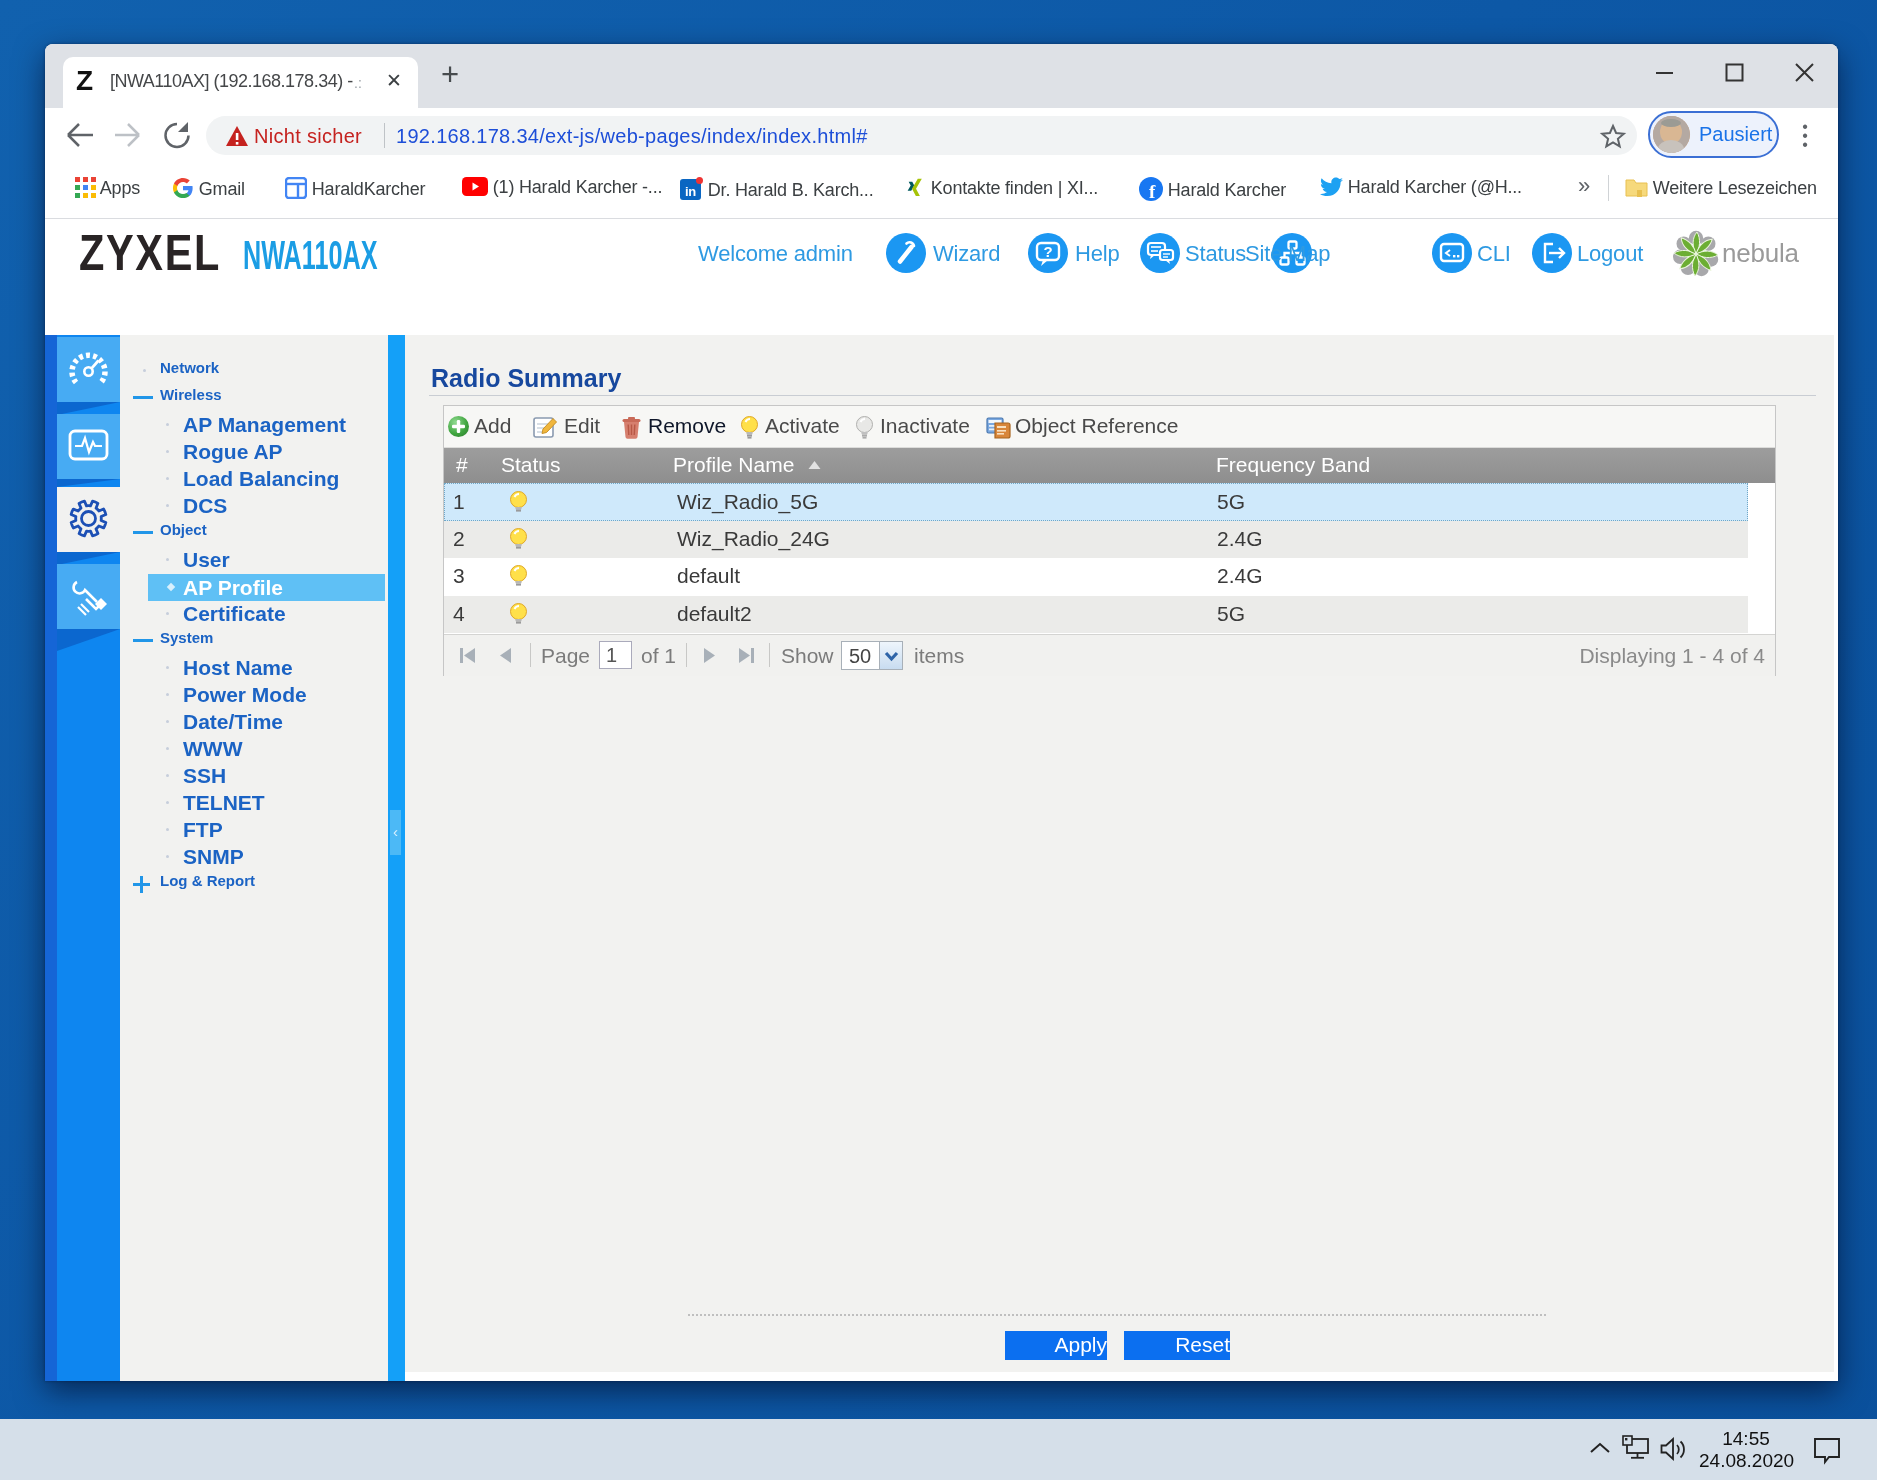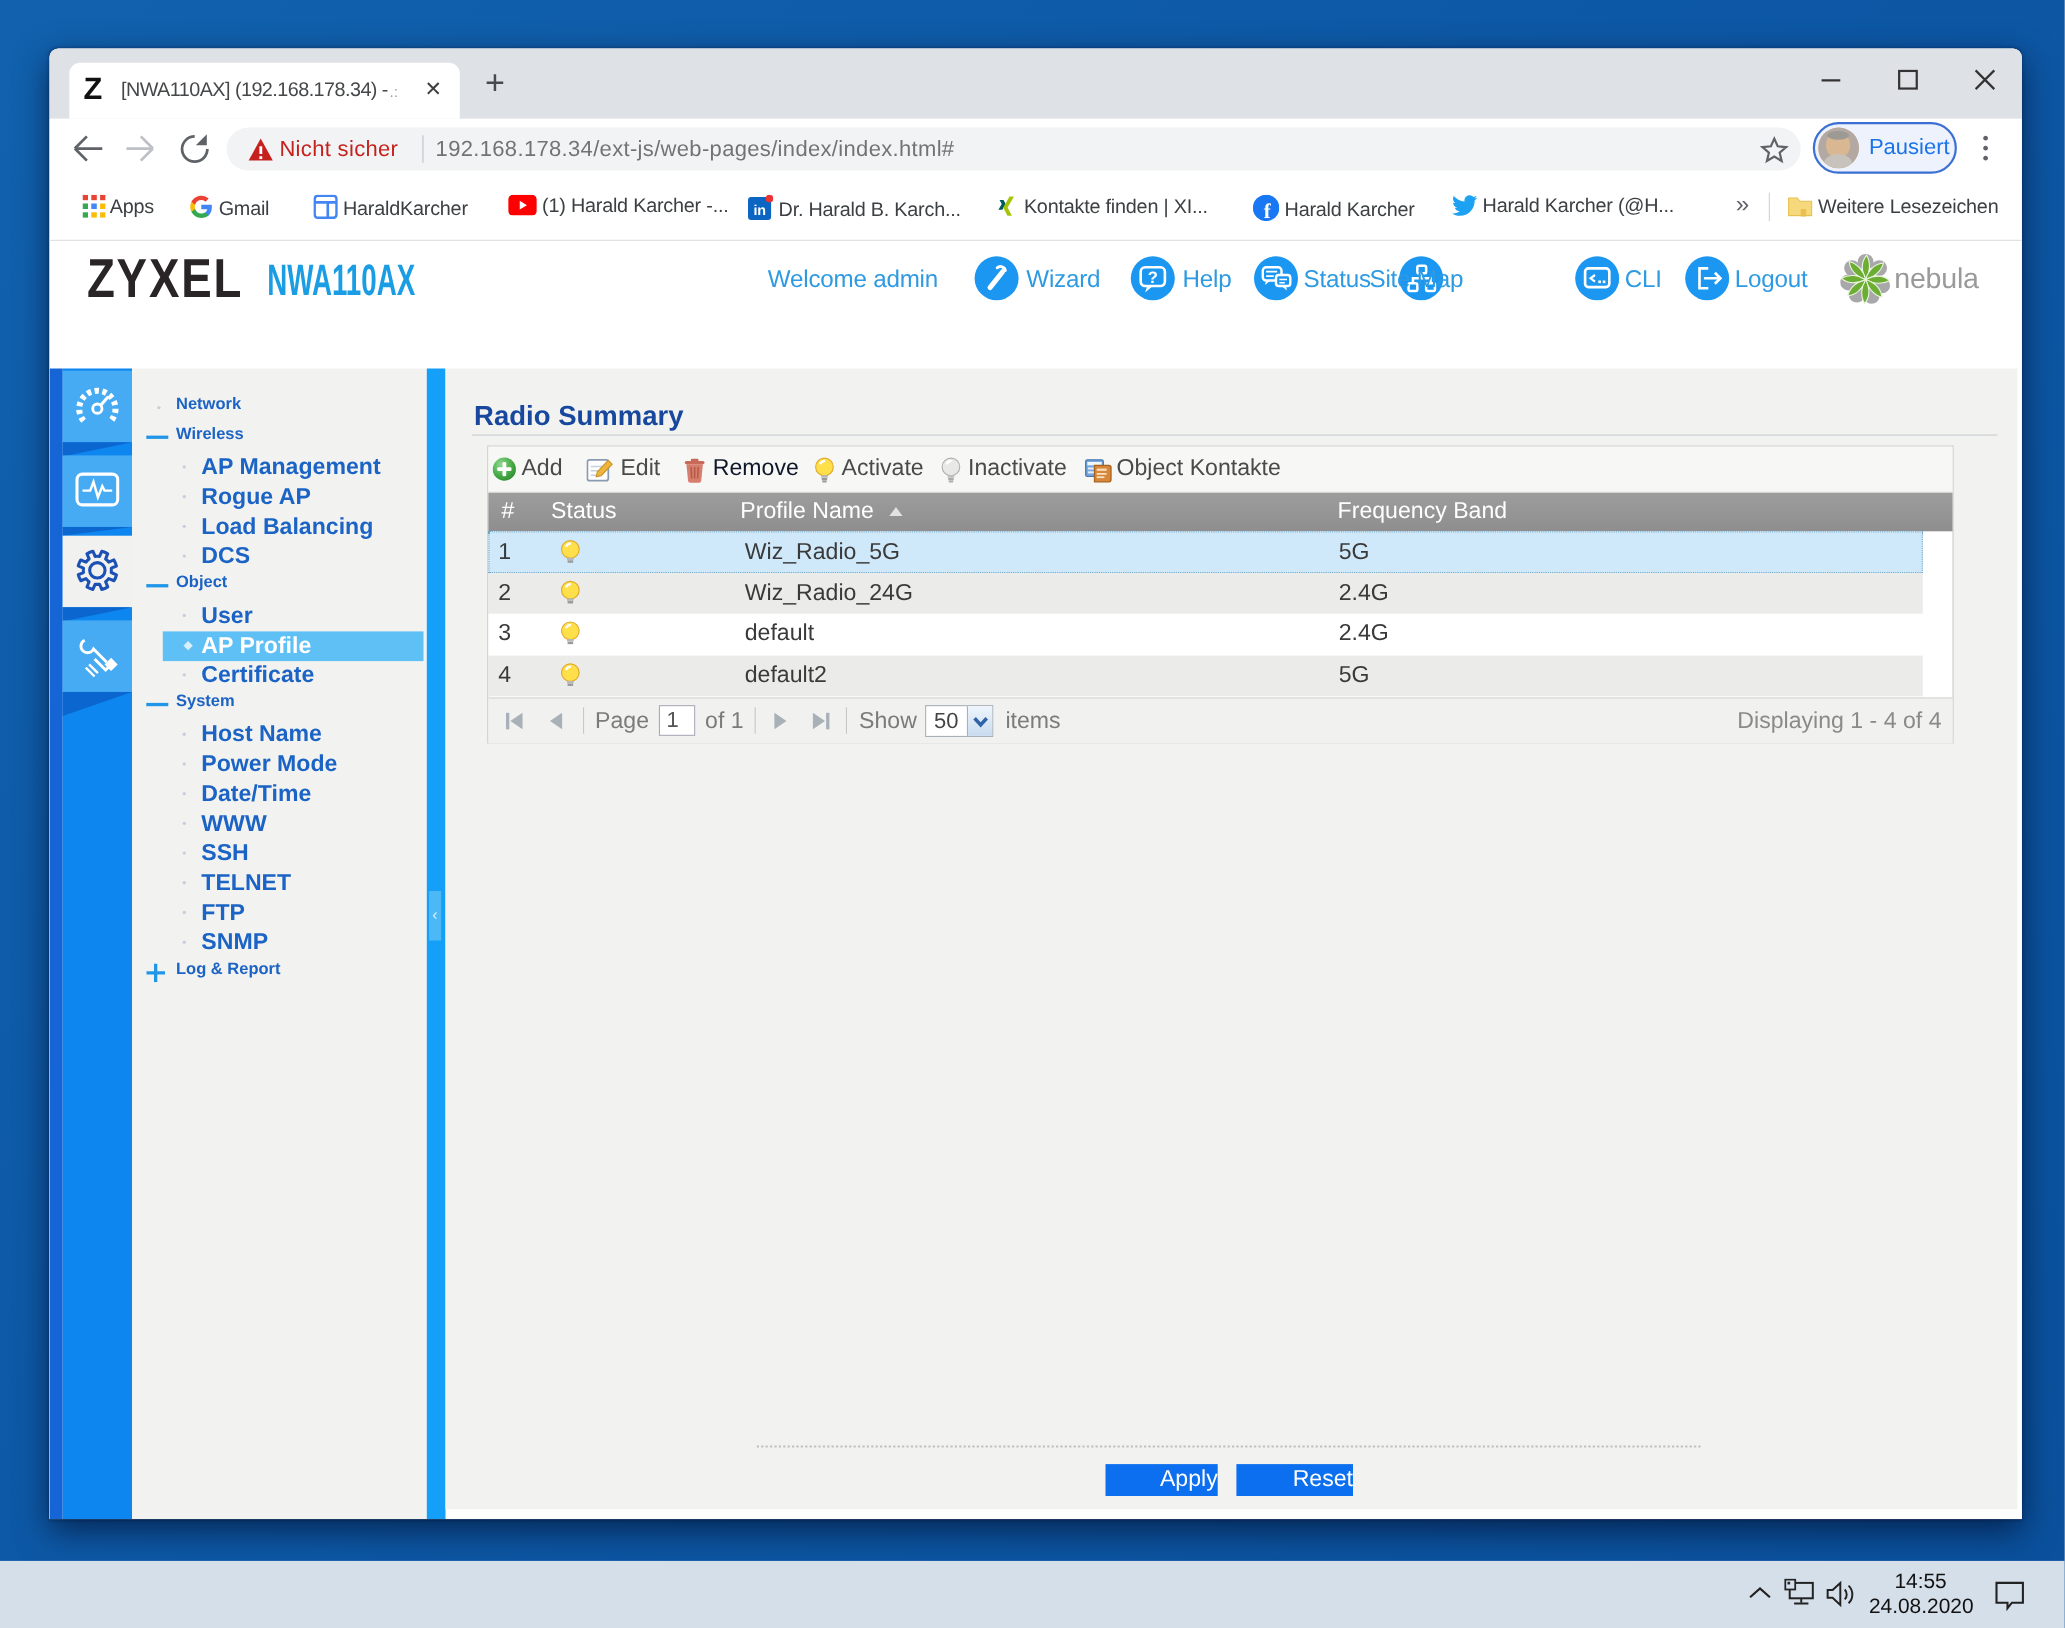--- a/index.html
+++ b/index.html
@@ -16,21 +16,21 @@
 #newtab { position:absolute; left:390px; top:17px; width:30px; height:30px; color:#474b4e; font-size:31px; line-height:28px; text-align:center; font-weight:400;}
 .winbtn { position:absolute; top:0; height:64px; width:60px; }
 #btnmin { left:1589px; } #btnmax { left:1659px; } #btncls { left:1729px; }
 
 
 #toolbar { position:absolute; left:0; top:64px; width:100%; height:54px; background:#fff; }
 #addr { position:absolute; left:161px; top:8px; width:1431px; height:39px; background:#f1f3f4; border-radius:20px; }
 #addr .warn { position:absolute; left:19px; top:9px; }
 #addr .ns { position:absolute; left:48px; top:9px; color:#c5221f; font-size:20px; letter-spacing:0.3px; }
 #addr .sep { position:absolute; left:178px; top:7px; width:1px; height:25px; background:#bfc3c7; }
-#addr .url { position:absolute; left:190px; top:9px; color:#737373; font-size:20px; letter-spacing:0.3px; }
+#addr .url { position:absolute; left:190px; top:9px; color:#1d4ed8; font-size:20px; letter-spacing:0.3px; }
 #addr .star { position:absolute; left:1393px; top:6px; }
 #pausiert { position:absolute; left:1603px; top:3px; width:131px; height:47px; border:2px solid #3b6fd4; border-radius:24px; background:#edf2fc; }
 #pausiert .av { position:absolute; left:3px; top:3px; width:37px; height:37px; border-radius:50%; overflow:hidden; background:#c9a384;}
 #pausiert .txt { position:absolute; left:49px; top:10px; color:#1a73e8; font-size:20px; }
 #dots3 { position:absolute; left:1756px; top:14px; color:#5f6368; font-size:16px; line-height:9px; text-align:center; width:8px;}
 
 
 #bookmarks { position:absolute; left:0; top:118px; width:100%; height:57px; background:#fff; border-bottom:1px solid #dadce0;padding-left:36px; }
 .bm { position:absolute; top:15px; height:28px; font-size:18px; letter-spacing:-0.2px; color:#3c4043; white-space:nowrap; }
 .bm svg { vertical-align:-4px; }
@@ -433,21 +433,21 @@
           <svg class="tbic" style="left:542px" width="25" height="24">
               <rect x="1" y="3" width="16" height="15" rx="1.5" fill="#7aa8e0" stroke="#4a78b0" stroke-width="1.2"></rect>
               <rect x="2.5" y="5" width="13" height="3" fill="#fff" opacity=".9"></rect>
               <rect x="3" y="10" width="10" height="1.8" fill="#fff" opacity=".8"></rect>
               <rect x="3" y="13.5" width="8" height="1.8" fill="#fff" opacity=".8"></rect>
               <path d="M9 8 h13 a2 2 0 0 1 2 2 v11 a2 2 0 0 1 -2 2 h-13 z" fill="#d8863a" stroke="#a8641e" stroke-width="1.2"></path>
               <rect x="11" y="11" width="9" height="2" fill="#f8e0c0"></rect>
               <rect x="11" y="15" width="9" height="1.6" fill="#f8e0c0"></rect>
               <rect x="11" y="18" width="7" height="1.6" fill="#f8e0c0"></rect>
             </svg>
-          <span class="tbi" style="left:571px">Object Kontakte</span>
+          <span class="tbi" style="left:571px">Object Reference</span>
         </div>
         <div id="tb-head">
           <span class="cell" style="left:12px;top:5px">#</span>
           <span class="cell" style="left:57px;top:5px">Status</span>
           <span class="cell" style="left:229px;top:5px">Profile Name</span>
           <svg class="cell" style="left:364px;top:12px" width="13" height="11">
               <path d="M6.5 1 L12.5 9 H.5 Z" fill="#e2e2e2"></path>
             </svg>
           <span class="cell" style="left:772px;top:5px">Frequency Band</span>
         </div>

